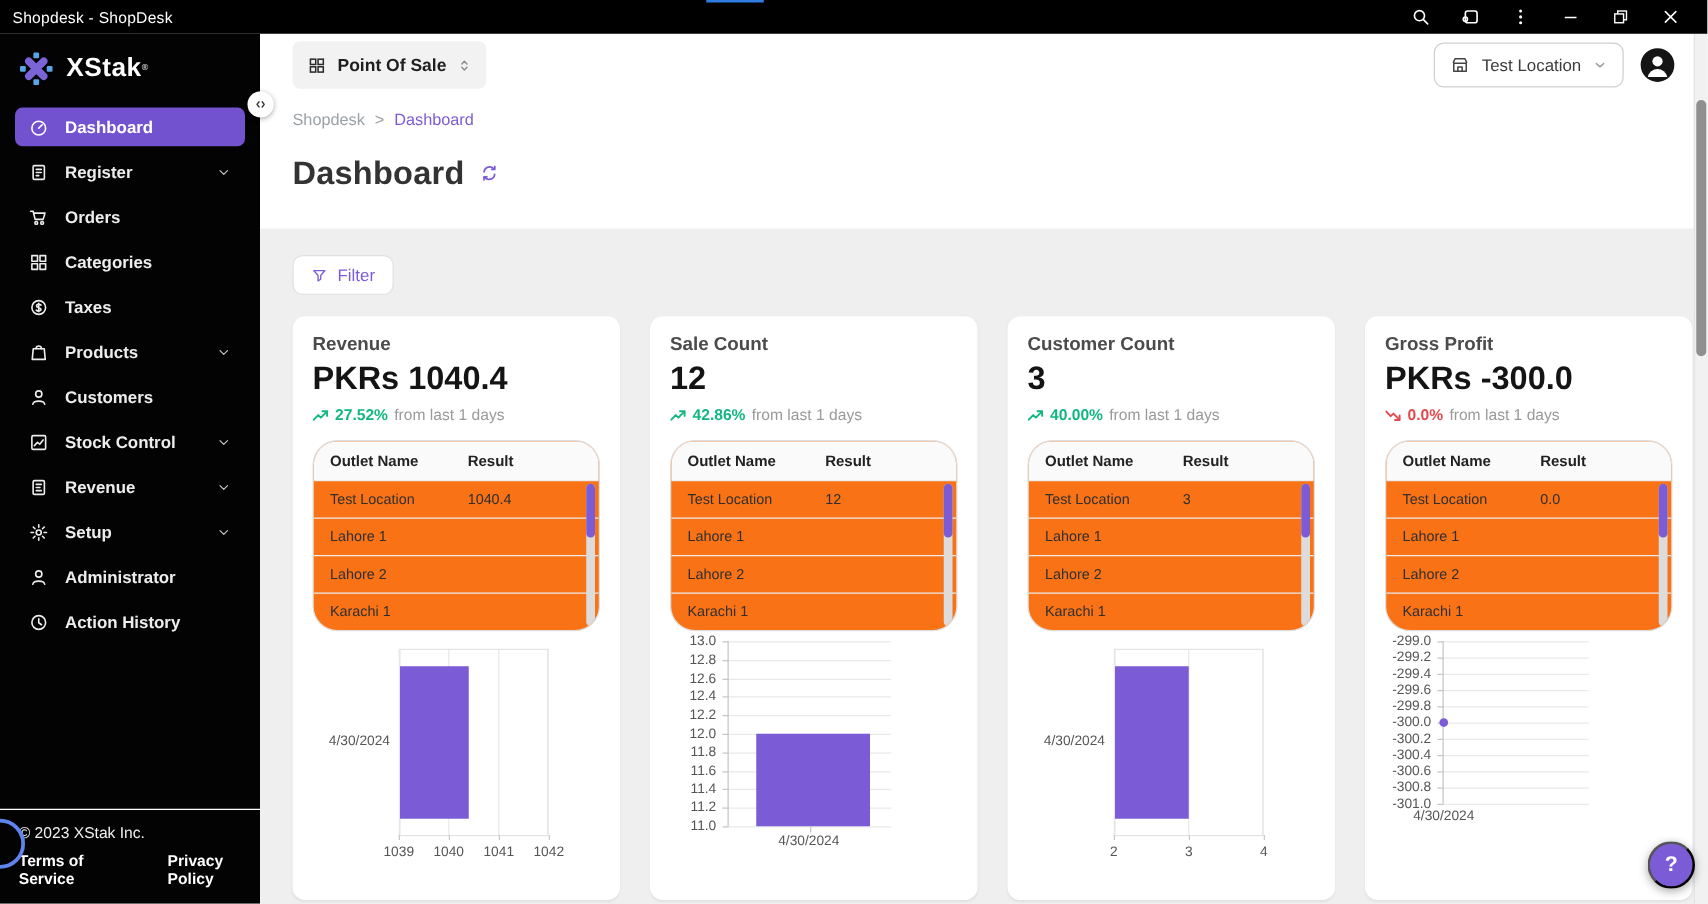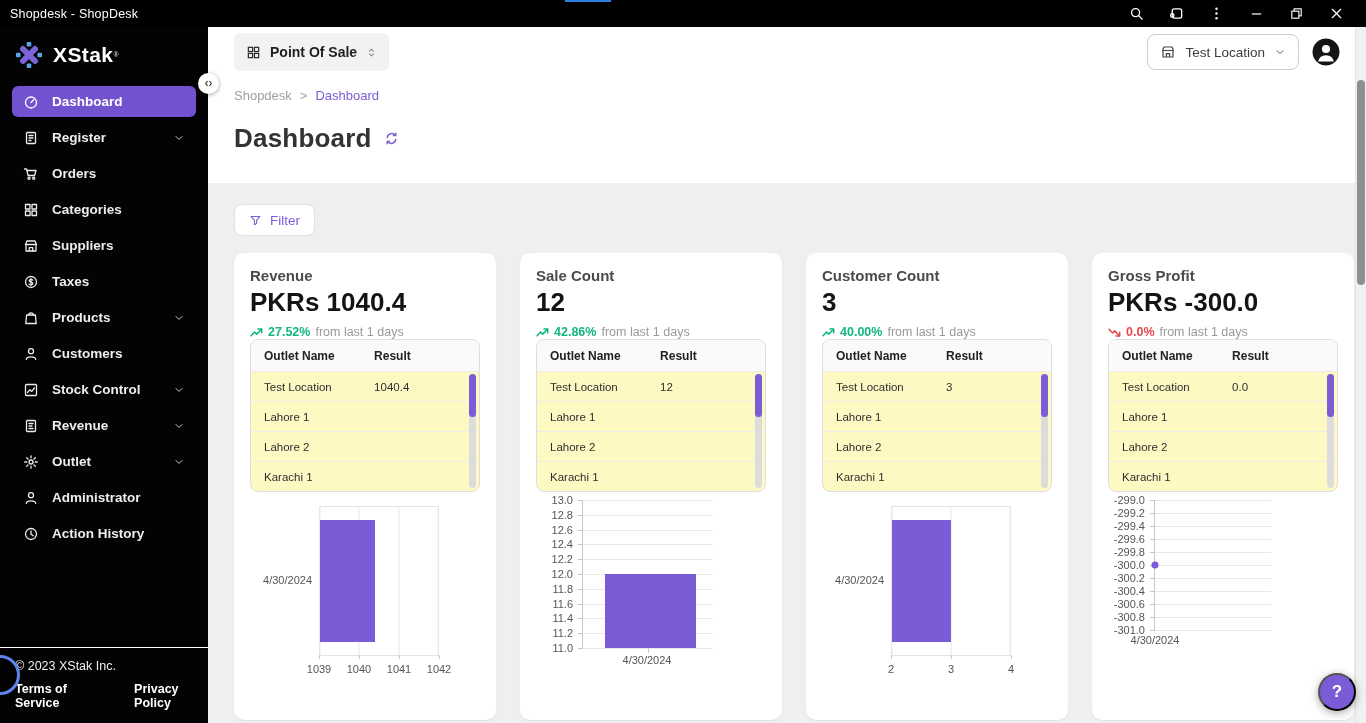--- a/index.html
+++ b/index.html
@@ -75,21 +75,21 @@
   .card{width:230px;flex:none;background:#fff;border-radius:10px;padding:14px 16px;height:439px;
         box-shadow:0 1px 2px rgba(0,0,0,.06)}
   .c-title{font-size:15px;font-weight:700;color:#4b4b4b}
   .c-value{font-size:26px;font-weight:700;color:#141414;margin-top:3px}
   .c-trend{display:flex;align-items:center;gap:5px;margin-top:7px;font-size:12.5px}
   .tarrow{width:13px;height:13px}
   .pct{font-weight:700}
   .pct.up{color:#12b77f}
   .pct.down{color:#e5484d}
   .cap{color:#9a9a9a}
-  .ctable{border:1px solid #dedede;border-radius:8px;position:relative;overflow:hidden;background:#fef9c3}
+  .ctable{margin-top:13px;border:1px solid #dedede;border-radius:20px;position:relative;overflow:hidden;background:#f97316}
   .trow{display:flex;height:29px;align-items:center;font-size:11.5px;color:#2f2f2f;border-top:1px solid #ececec}
   .trow.thead{border-top:none;background:#fafafa;font-weight:700;font-size:12px;color:#222;height:31px}
   .trow span:first-child{width:54%;padding-left:13px;box-sizing:border-box}
   .trow span:last-child{flex:1}
   .tscroll{position:absolute;top:34px;bottom:3px;right:3px;width:7px;background:#dcdcdc;border-radius:4px}
   .tthumb{width:100%;height:38%;background:#7c5cd6;border-radius:4px}
   .c-chart{margin-top:8px;font-size:11px;color:#555}
 
   
   .hwrap{display:flex;height:148px;margin-top:14px}
@@ -225,30 +225,20 @@
             <rect x="9" y="2.5" width="4.5" height="4.5"></rect>
             <rect x="2.5" y="9" width="4.5" height="4.5"></rect>
             <rect x="9" y="9" width="4.5" height="4.5"></rect>
           </svg>
         </span>
         <span class="nlabel">Categories</span>
       </div>
       <div class="nav-item">
         <span class="nicon">
           <svg viewBox="0 0 16 16" fill="none" stroke="currentColor" stroke-width="1.3" stroke-linecap="round" stroke-linejoin="round">
-            <path d="M3 6.5h10V13H3z"></path>
-            <path d="M2.5 6.5L4 3h8l1.5 3.5"></path>
-            <path d="M6.3 13V9.6h3.4V13"></path>
-          </svg>
-        </span>
-        <span class="nlabel">Suppliers</span>
-      </div>
-      <div class="nav-item">
-        <span class="nicon">
-          <svg viewBox="0 0 16 16" fill="none" stroke="currentColor" stroke-width="1.3" stroke-linecap="round" stroke-linejoin="round">
             <circle cx="8" cy="8" r="5.5"></circle>
             <path d="M8 4.6v6.8M9.8 6.1c-1.2-1.2-3.6-.8-3.6.7 0 1.8 3.6 1 3.6 2.8 0 1.4-2.6 1.7-3.8.5"></path>
           </svg>
         </span>
         <span class="nlabel">Taxes</span>
       </div>
       <div class="nav-item">
         <span class="nicon">
           <svg viewBox="0 0 16 16" fill="none" stroke="currentColor" stroke-width="1.3" stroke-linecap="round" stroke-linejoin="round">
             <path d="M3.6 5h8.8l.8 8.5H2.8z"></path>
@@ -299,21 +289,21 @@
           </svg>
         </span>
       </div>
       <div class="nav-item">
         <span class="nicon">
           <svg viewBox="0 0 16 16" fill="none" stroke="currentColor" stroke-width="1.3" stroke-linecap="round" stroke-linejoin="round">
             <circle cx="8" cy="8" r="2"></circle>
             <path d="M8 1.8v2M8 12.2v2M1.8 8h2M12.2 8h2M3.6 3.6L5 5M11 11l1.4 1.4M12.4 3.6L11 5M5 11l-1.4 1.4"></path>
           </svg>
         </span>
-        <span class="nlabel">Outlet</span>
+        <span class="nlabel">Setup</span>
         <span class="nchev">
           <svg viewBox="0 0 16 16" fill="none" stroke="currentColor" stroke-width="1.3" stroke-linecap="round" stroke-linejoin="round">
             <path d="M4 6l4 4 4-4"></path>
           </svg>
         </span>
       </div>
       <div class="nav-item">
         <span class="nicon">
           <svg viewBox="0 0 16 16" fill="none" stroke="currentColor" stroke-width="1.3" stroke-linecap="round" stroke-linejoin="round">
             <circle cx="8" cy="5.2" r="2.5"></circle>

